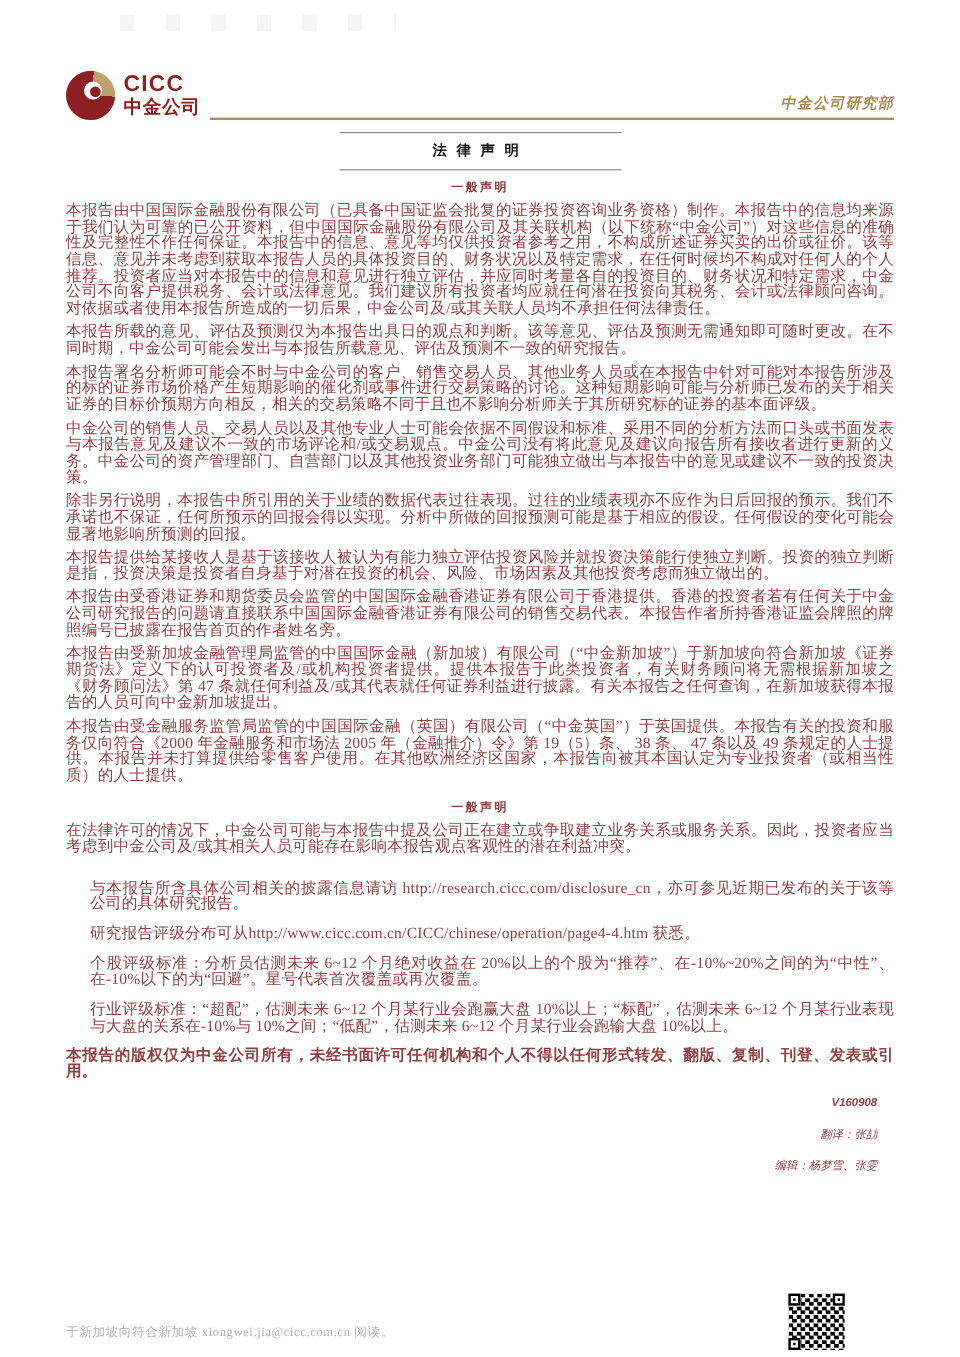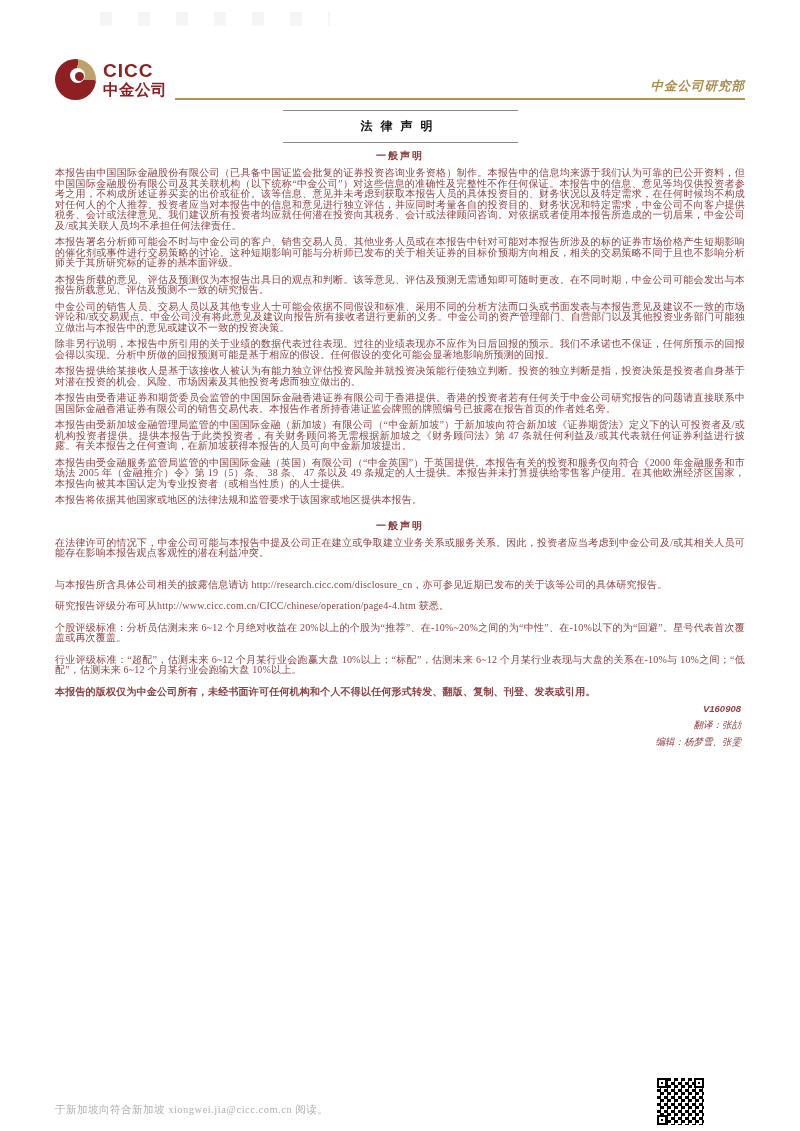--- a/index.html
+++ b/index.html
@@ -51,28 +51,28 @@
   .title-text { font-size: 12px; font-weight: bold; color: #111; letter-spacing: 8px; }
 
   
   .content { position: absolute; top: 149px; left: 55px; width: 690px; }
   .sec-heading {
     text-align: center; color: #8b3a3b; font-weight: bold; font-size: 10px;
     margin: 0 0 5px; letter-spacing: 2px;
   }
   .sec-heading.special { margin-top: 13px; }
   p.legal {
-    margin: 0 0 6px; color: #8e4345; font-size: 10px; line-height: 1.05;
+    margin: 0 0 6px; color: #8e4345; font-size: 13px; line-height: 1.05;
     text-align: justify; letter-spacing: .2px;
   }
-  .notes { margin-top: 21px; }
+  .notes { margin-top: 21px; margin-left: 20px; }
   .notes p.legal { margin-bottom: 11px; }
   p.copyright { font-weight: bold; margin-bottom: 4px; }
   .version-block { text-align: right; color: #8e4345; font-style: italic; font-size: 9.5px; line-height: 1.3; margin-top: 6px; }
-  .version-block div { margin: 4px; }
+  .version-block div { margin: 14px; }
   .version-code { font-family: "Liberation Sans", sans-serif; font-weight: bold; }
 
   
   .footer-auth {
     position: absolute; left: 55px; bottom: 14px; color: #b0b0b0;
     font-size: 10.5px; letter-spacing: .5px;
   }
   .qr {
     position: absolute; right: 96px; bottom: 6px; width: 47px; height: 47px;
     background:
@@ -107,29 +107,28 @@
   </div>
 
   <div class="title-box">
     <span class="title-text">法律声明</span>
   </div>
 
   <div class="content">
 
     <div class="sec-heading">一般声明</div>
     <p class="legal">本报告由中国国际金融股份有限公司（已具备中国证监会批复的证券投资咨询业务资格）制作。本报告中的信息均来源于我们认为可靠的已公开资料，但中国国际金融股份有限公司及其关联机构（以下统称“中金公司”）对这些信息的准确性及完整性不作任何保证。本报告中的信息、意见等均仅供投资者参考之用，不构成所述证券买卖的出价或征价。该等信息、意见并未考虑到获取本报告人员的具体投资目的、财务状况以及特定需求，在任何时候均不构成对任何人的个人推荐。投资者应当对本报告中的信息和意见进行独立评估，并应同时考量各自的投资目的、财务状况和特定需求，中金公司不向客户提供税务、会计或法律意见。我们建议所有投资者均应就任何潜在投资向其税务、会计或法律顾问咨询。对依据或者使用本报告所造成的一切后果，中金公司及/或其关联人员均不承担任何法律责任。</p>
+    <p class="legal">本报告所载的意见、评估及预测仅为本报告出具日的观点和判断。该等意见、评估及预测无需通知即可随时更改。在不同时期，中金公司可能会发出与本报告所载意见、评估及预测不一致的研究报告。</p>
     <p class="legal">本报告署名分析师可能会不时与中金公司的客户、销售交易人员、其他业务人员或在本报告中针对可能对本报告所涉及的标的证券市场价格产生短期影响的催化剂或事件进行交易策略的讨论。这种短期影响可能与分析师已发布的关于相关证券的目标价预期方向相反，相关的交易策略不同于且也不影响分析师关于其所研究标的证券的基本面评级。</p>
-    <p class="legal">本报告所载的意见、评估及预测仅为本报告出具日的观点和判断。该等意见、评估及预测无需通知即可随时更改。在不同时期，中金公司可能会发出与本报告所载意见、评估及预测不一致的研究报告。</p>
     <p class="legal">中金公司的销售人员、交易人员以及其他专业人士可能会依据不同假设和标准、采用不同的分析方法而口头或书面发表与本报告意见及建议不一致的市场评论和/或交易观点。中金公司没有将此意见及建议向报告所有接收者进行更新的义务。中金公司的资产管理部门、自营部门以及其他投资业务部门可能独立做出与本报告中的意见或建议不一致的投资决策。</p>
     <p class="legal">除非另行说明，本报告中所引用的关于业绩的数据代表过往表现。过往的业绩表现亦不应作为日后回报的预示。我们不承诺也不保证，任何所预示的回报会得以实现。分析中所做的回报预测可能是基于相应的假设。任何假设的变化可能会显著地影响所预测的回报。</p>
     <p class="legal">本报告提供给某接收人是基于该接收人被认为有能力独立评估投资风险并就投资决策能行使独立判断。投资的独立判断是指，投资决策是投资者自身基于对潜在投资的机会、风险、市场因素及其他投资考虑而独立做出的。</p>
     <p class="legal">本报告由受香港证券和期货委员会监管的中国国际金融香港证券有限公司于香港提供。香港的投资者若有任何关于中金公司研究报告的问题请直接联系中国国际金融香港证券有限公司的销售交易代表。本报告作者所持香港证监会牌照的牌照编号已披露在报告首页的作者姓名旁。</p>
     <p class="legal">本报告由受新加坡金融管理局监管的中国国际金融（新加坡）有限公司（“中金新加坡”）于新加坡向符合新加坡《证券期货法》定义下的认可投资者及/或机构投资者提供。提供本报告于此类投资者，有关财务顾问将无需根据新加坡之《财务顾问法》第 47 条就任何利益及/或其代表就任何证券利益进行披露。有关本报告之任何查询，在新加坡获得本报告的人员可向中金新加坡提出。</p>
     <p class="legal">本报告由受金融服务监管局监管的中国国际金融（英国）有限公司（“中金英国”）于英国提供。本报告有关的投资和服务仅向符合《2000 年金融服务和市场法 2005 年（金融推介）令》第 19（5）条、 38 条、 47 条以及 49 条规定的人士提供。本报告并未打算提供给零售客户使用。在其他欧洲经济区国家，本报告向被其本国认定为专业投资者（或相当性质）的人士提供。</p>
-    <p class="legal">本报告将依据其他国家或地区的法律法规和监管要求于该国家或地区提供本报告。</p>
 
     <div class="sec-heading special">一般声明</div>
     <p class="legal">在法律许可的情况下，中金公司可能与本报告中提及公司正在建立或争取建立业务关系或服务关系。因此，投资者应当考虑到中金公司及/或其相关人员可能存在影响本报告观点客观性的潜在利益冲突。</p>
 
     <div class="notes">
       <p class="legal">与本报告所含具体公司相关的披露信息请访 http://research.cicc.com/disclosure_cn，亦可参见近期已发布的关于该等公司的具体研究报告。</p>
       <p class="legal">研究报告评级分布可从http://www.cicc.com.cn/CICC/chinese/operation/page4-4.htm 获悉。</p>
       <p class="legal">个股评级标准：分析员估测未来 6~12 个月绝对收益在 20%以上的个股为“推荐”、在-10%~20%之间的为“中性”、在-10%以下的为“回避”。星号代表首次覆盖或再次覆盖。</p>
       <p class="legal">行业评级标准：“超配”，估测未来 6~12 个月某行业会跑赢大盘 10%以上；“标配”，估测未来 6~12 个月某行业表现与大盘的关系在-10%与 10%之间；“低配”，估测未来 6~12 个月某行业会跑输大盘 10%以上。</p>
     </div>

